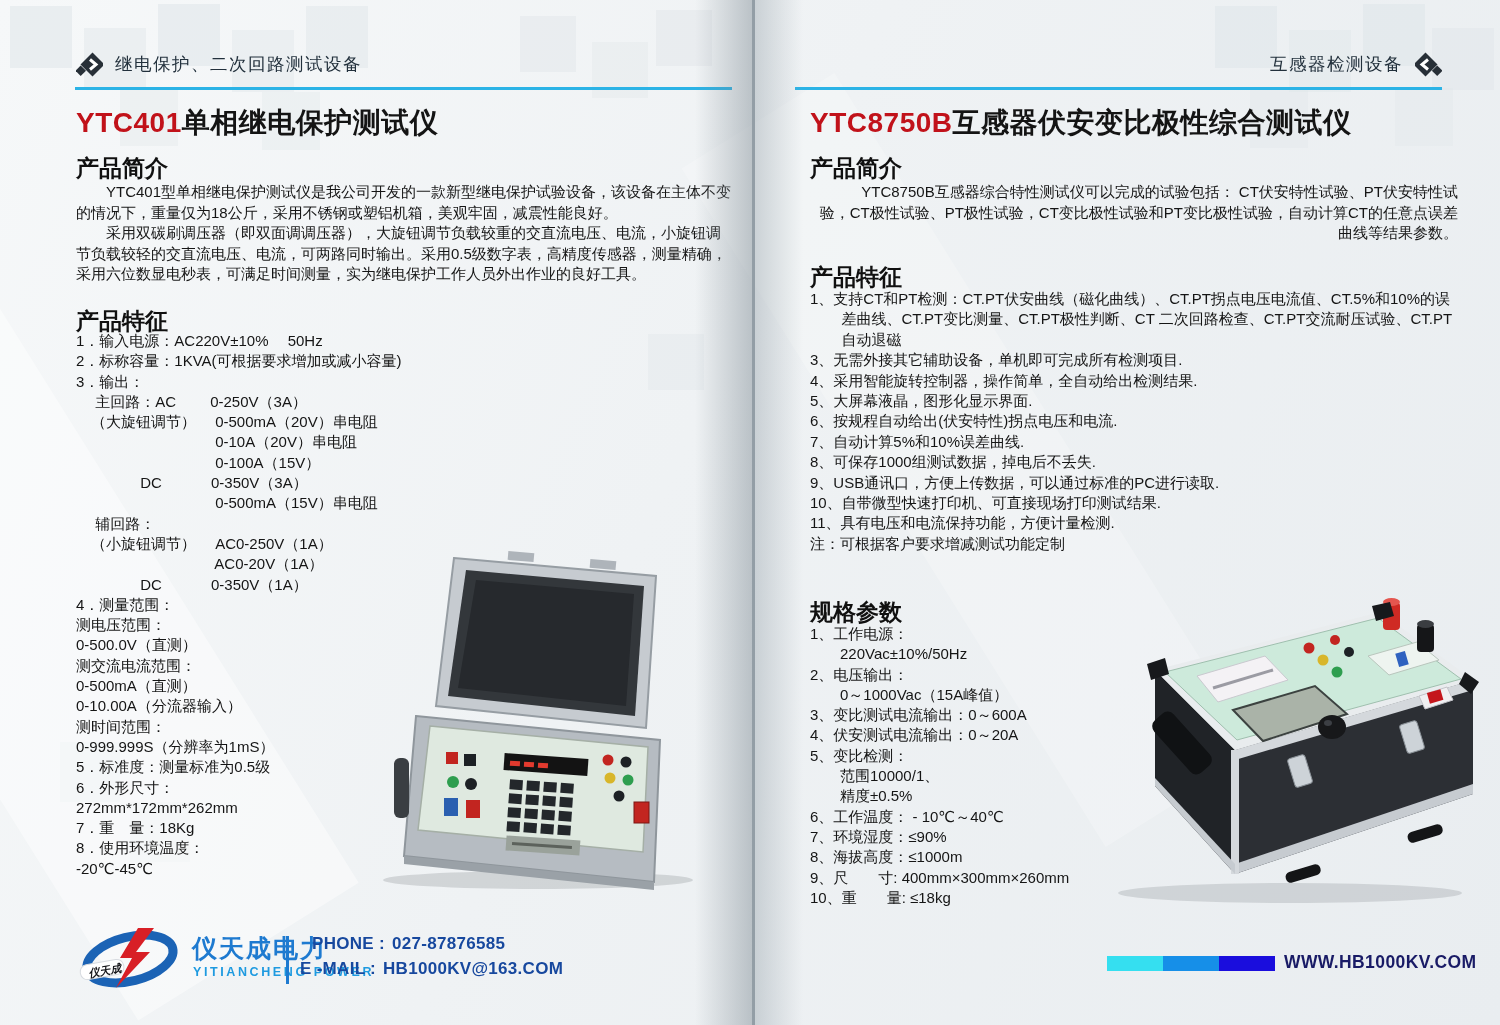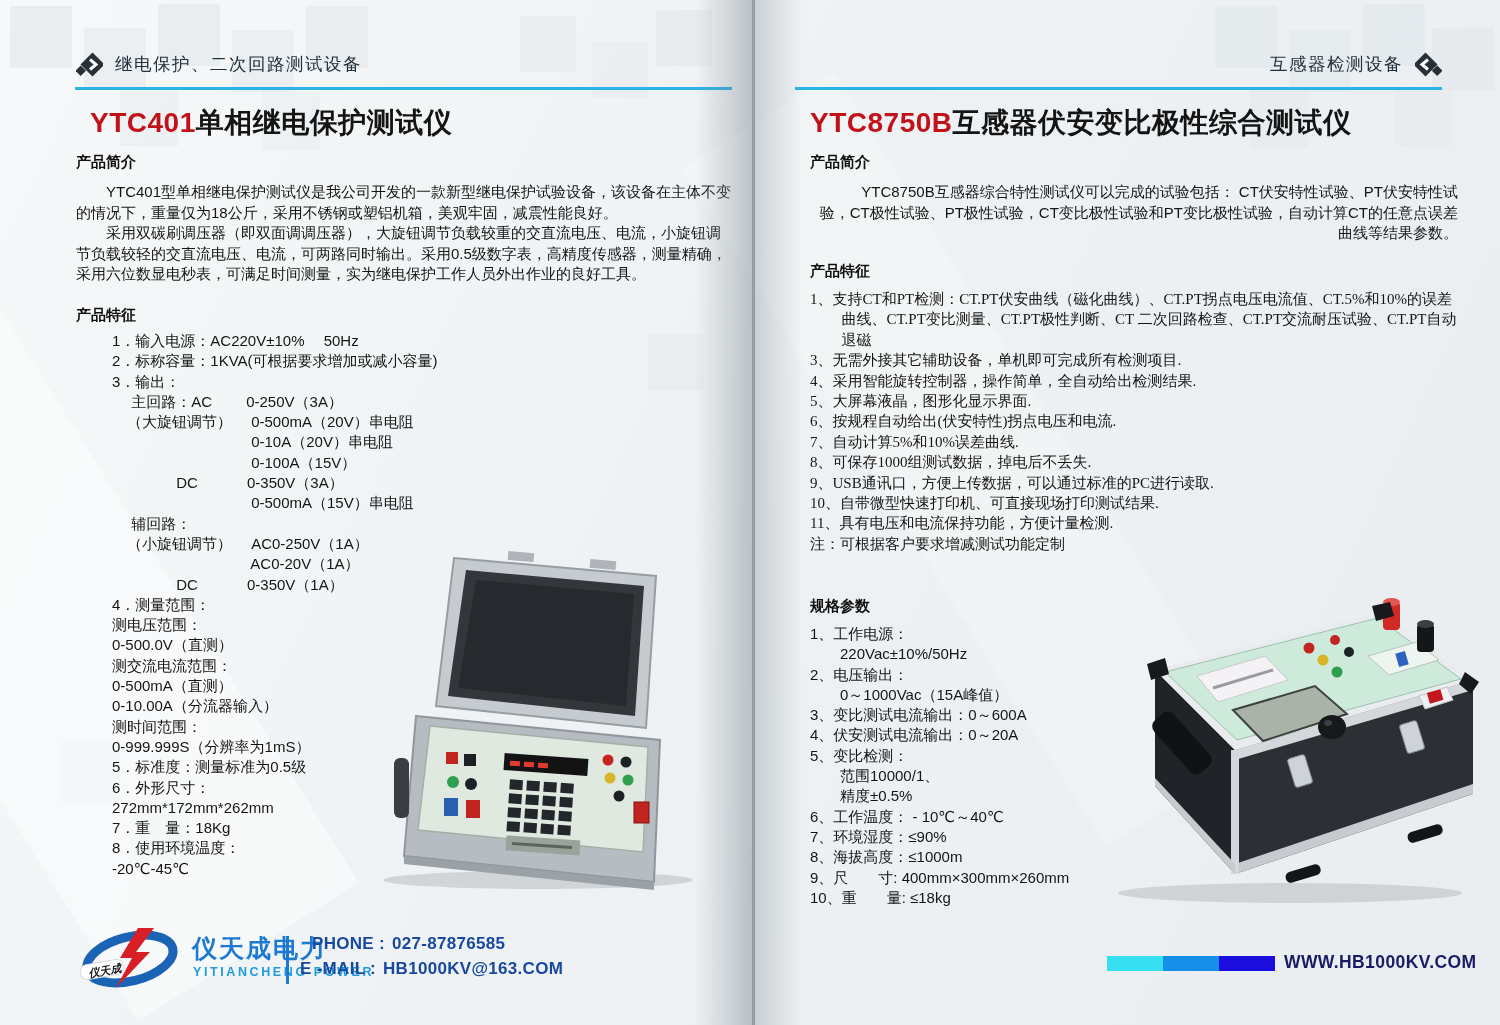--- a/index.html
+++ b/index.html
@@ -17,21 +17,21 @@
     background:linear-gradient(to right,rgba(140,152,160,0),rgba(120,133,142,.45));}
   .crease{position:absolute;left:752px;top:0;width:3px;height:1025px;background:#939ea6;}
   .fold-r{position:absolute;left:755px;top:0;width:48px;height:1025px;
     background:linear-gradient(to right,rgba(150,162,170,.42),rgba(150,162,170,0));}
   
   .hdr{position:absolute;top:52px;display:flex;gap:12px;}
   .hdr-label{font-size:17.5px;letter-spacing:1.5px;color:#22303c;font-weight:500;}
   .rule{position:absolute;top:87px;height:2.5px;background:#2bb3e6;}
   .title{position:absolute;top:104px;font-size:28px;font-weight:700;letter-spacing:.5px;white-space:nowrap;}
   .title .model{color:#c1121a;}
-  .sec-h{position:absolute;font-size:15px;font-weight:700;color:#101010;}
+  .sec-h{position:absolute;font-size:23px;font-weight:700;color:#101010;}
   .body-txt{position:absolute;font-size:15px;line-height:20.5px;color:#151515;}
   .body-txt p{margin:0;text-indent:2em;}
   .pre-lines div{white-space:pre-wrap;}
   .feat-item{padding-left:2.1em;text-indent:-2.1em;}
   
   .company-cn{position:absolute;left:192px;top:932px;font-size:25px;font-weight:700;color:#1e7ad0;letter-spacing:2px;}
   .company-en{position:absolute;left:193px;top:965px;font-size:12.5px;font-weight:700;color:#1e9ae0;letter-spacing:2.6px;}
   .v-div{position:absolute;left:286px;top:936px;width:3px;height:48px;background:#1e7ad0;}
   .contact{position:absolute;font-size:17px;font-weight:700;color:#17489e;letter-spacing:.3px;}
   .contact span{margin-right:7px;}
@@ -71,32 +71,32 @@
   <div class="hdr" style="left:76px;">
     <svg width="27" height="26" viewBox="0 0 27 26">
       <rect x="8" y="4" width="17" height="17" transform="rotate(45 16.5 12.5)" fill="#272f37"></rect>
       <path d="M14,7.5 L20,12.5 L14,17.5" stroke="#ffffff" stroke-width="3" fill="none"></path>
       <rect x="1" y="15" width="7.5" height="7.5" transform="rotate(45 4.7 18.7)" fill="#272f37"></rect>
     </svg>
     <span class="hdr-label">继电保护、二次回路测试设备</span>
   </div>
   <div class="rule" style="left:75px;width:657px;"></div>
 
-  <div class="title" style="left:90px;">
+  <div class="title" style="left:76px;">
     <span class="model">YTC401</span><span>单相继电保护测试仪</span>
   </div>
 
   <div class="sec-h" style="left:76px;top:153px;">产品简介</div>
   <div class="body-txt" style="left:76px;top:182px;width:658px;">
       <p>YTC401型单相继电保护测试仪是我公司开发的一款新型继电保护试验设备，该设备在主体不变的情况下，重量仅为18公斤，采用不锈钢或塑铝机箱，美观牢固，减震性能良好。</p>
       <p>采用双碳刷调压器（即双面调调压器），大旋钮调节负载较重的交直流电压、电流，小旋钮调节负载较轻的交直流电压、电流，可两路同时输出。采用0.5级数字表，高精度传感器，测量精确，采用六位数显电秒表，可满足时间测量，实为继电保护工作人员外出作业的良好工具。</p>
     </div>
 
   <div class="sec-h" style="left:76px;top:306px;">产品特征</div>
-  <div class="body-txt pre-lines" style="left:76px;top:331px;width:655px;line-height:20.3px;margin-left:36px;">
+  <div class="body-txt pre-lines" style="left:76px;top:331px;width:655px;line-height:20.3px;">
       <div>1．输入电源：AC220V±10%　 50Hz</div>
       <div>2．标称容量：1KVA(可根据要求增加或减小容量)</div>
       <div>3．输出：</div>
       <div>　 主回路：AC　　 0-250V（3A）</div>
       <div>　（大旋钮调节）　 0-500mA（20V）串电阻</div>
       <div>　　　　　　　　　 0-10A（20V）串电阻</div>
       <div>　　　　　　　　　 0-100A（15V）</div>
       <div>　　　　 DC　　　 0-350V（3A）</div>
       <div>　　　　　　　　　 0-500mA（15V）串电阻</div>
       <div>　 辅回路：</div>
@@ -193,21 +193,21 @@
   <div class="title" style="left:810px;">
     <span class="model">YTC8750B</span><span>互感器伏安变比极性综合测试仪</span>
   </div>
 
   <div class="sec-h" style="left:810px;top:153px;">产品简介</div>
   <div class="body-txt" style="left:810px;top:182px;width:648px;text-align:right;">
       <p>YTC8750B互感器综合特性测试仪可以完成的试验包括： CT伏安特性试验、PT伏安特性试验，CT极性试验、PT极性试验，CT变比极性试验和PT变比极性试验，自动计算CT的任意点误差曲线等结果参数。</p>
     </div>
 
   <div class="sec-h" style="left:810px;top:262px;">产品特征</div>
-  <div class="body-txt" style="left:810px;top:289px;width:650px;line-height:20.4px;font-family:Liberation Serif, serif;">
+  <div class="body-txt" style="left:810px;top:289px;width:650px;line-height:20.4px;">
       <div class="feat-item">1、支持CT和PT检测：CT.PT伏安曲线（磁化曲线）、CT.PT拐点电压电流值、CT.5%和10%的误差曲线、CT.PT变比测量、CT.PT极性判断、CT 二次回路检查、CT.PT交流耐压试验、CT.PT自动退磁</div>
       <div class="feat-item">3、无需外接其它辅助设备，单机即可完成所有检测项目.</div>
       <div class="feat-item">4、采用智能旋转控制器，操作简单，全自动给出检测结果.</div>
       <div class="feat-item">5、大屏幕液晶，图形化显示界面.</div>
       <div class="feat-item">6、按规程自动给出(伏安特性)拐点电压和电流.</div>
       <div class="feat-item">7、自动计算5%和10%误差曲线.</div>
       <div class="feat-item">8、可保存1000组测试数据，掉电后不丢失.</div>
       <div class="feat-item">9、USB通讯口，方便上传数据，可以通过标准的PC进行读取.</div>
       <div class="feat-item">10、自带微型快速打印机、可直接现场打印测试结果.</div>
       <div class="feat-item">11、具有电压和电流保持功能，方便计量检测.</div>

